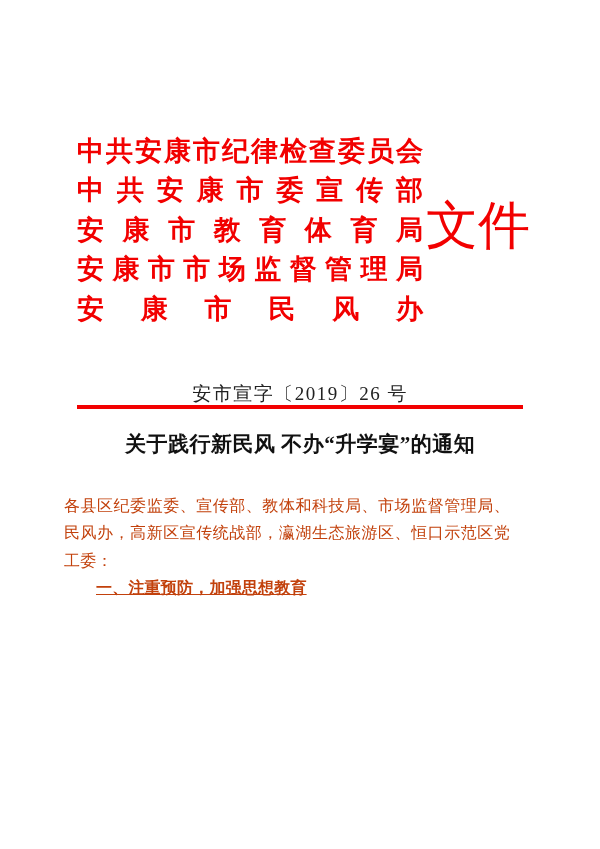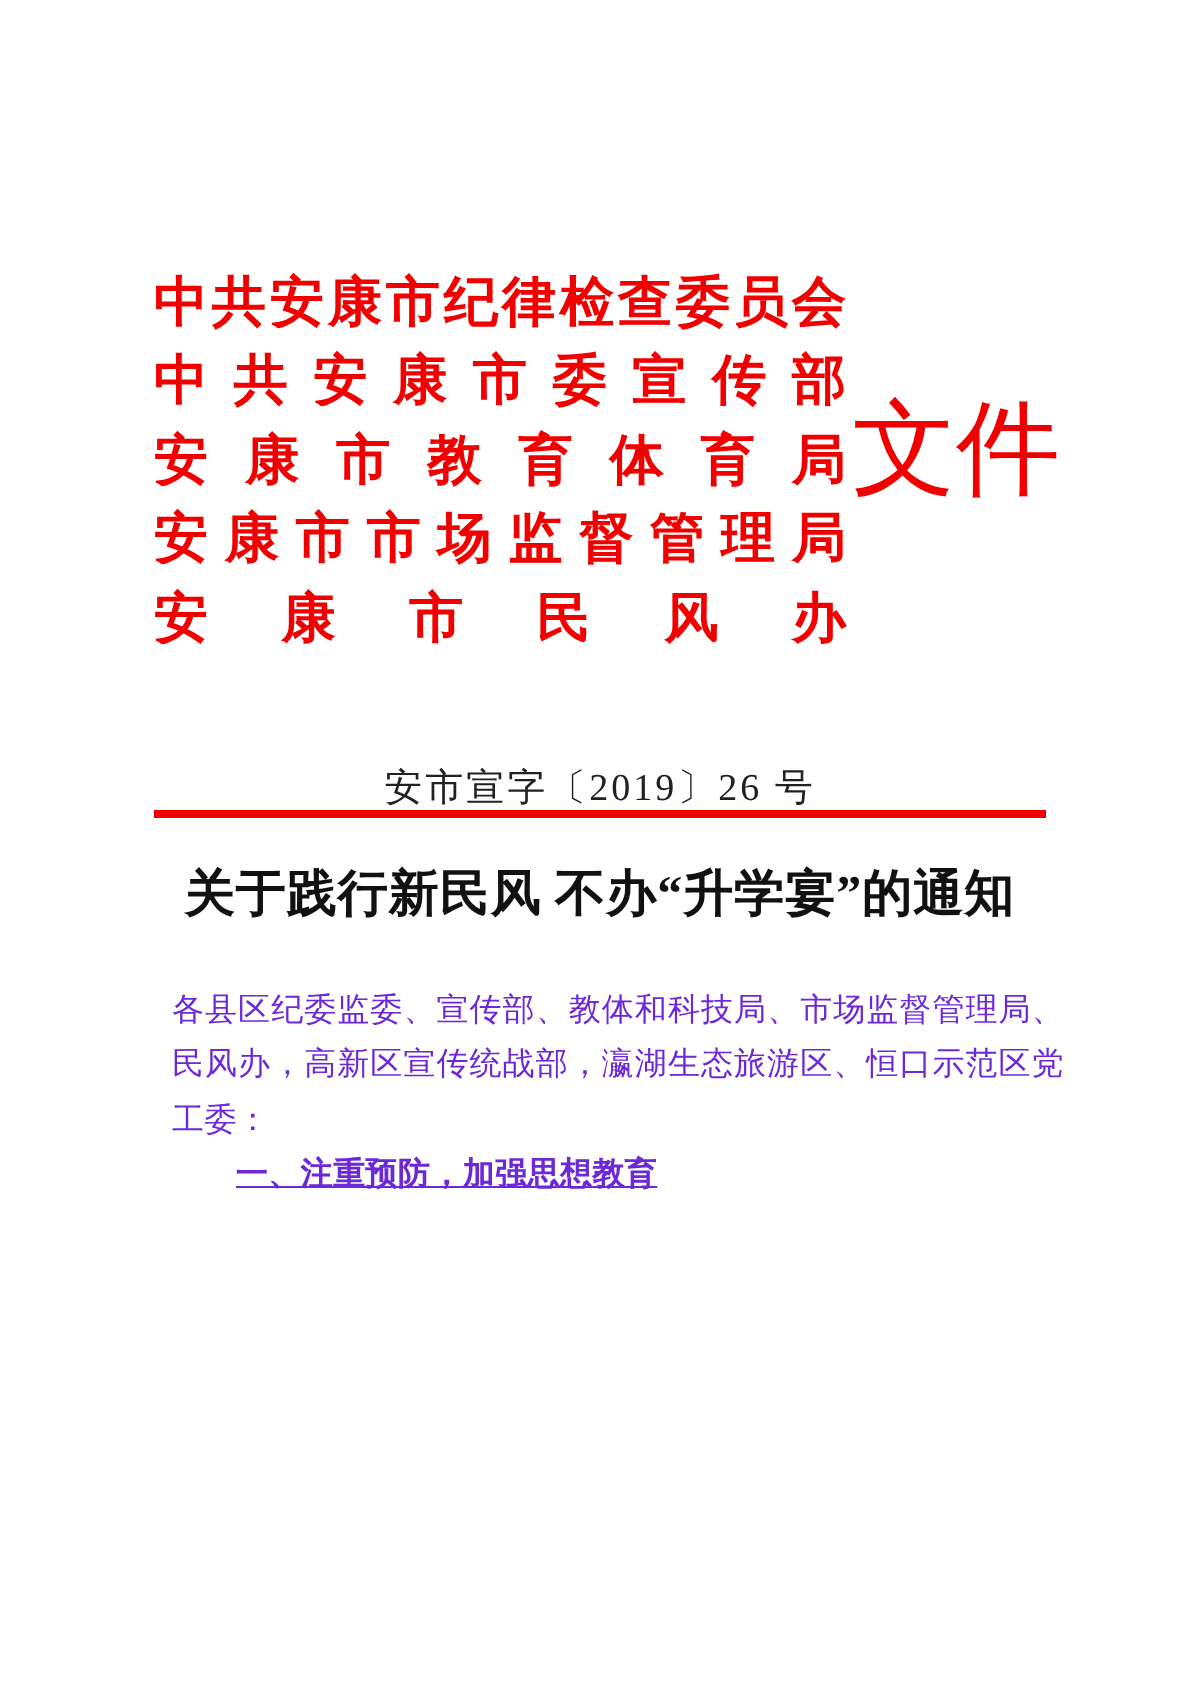--- a/index.html
+++ b/index.html
@@ -72,35 +72,35 @@
   }
 
   
   .title {
     position: absolute;
     left: 0;
     top: 430px;
     width: 100%;
     margin: 0;
     text-align: center;
-    font-size: 25px;
+    font-size: 21px;
     font-weight: bold;
     letter-spacing: 0.5px;
     color: #111111;
   }
 
   
   .body-text {
     position: absolute;
-    left: 86px;
+    left: 64px;
     top: 492px;
     width: 446px;
     font-size: 16px;
     line-height: 27.4px;
-    color: #6d28d9;
+    color: #c2410c;
     text-align: justify;
     text-justify: inter-character;
   }
   .body-text p {
     margin: 0;
     letter-spacing: 0.2px;
   }
   .body-text p.indent { text-indent: 2em; }
   .body-text p.bold-head {
     font-family: "Liberation Sans", "DejaVu Sans", sans-serif;

